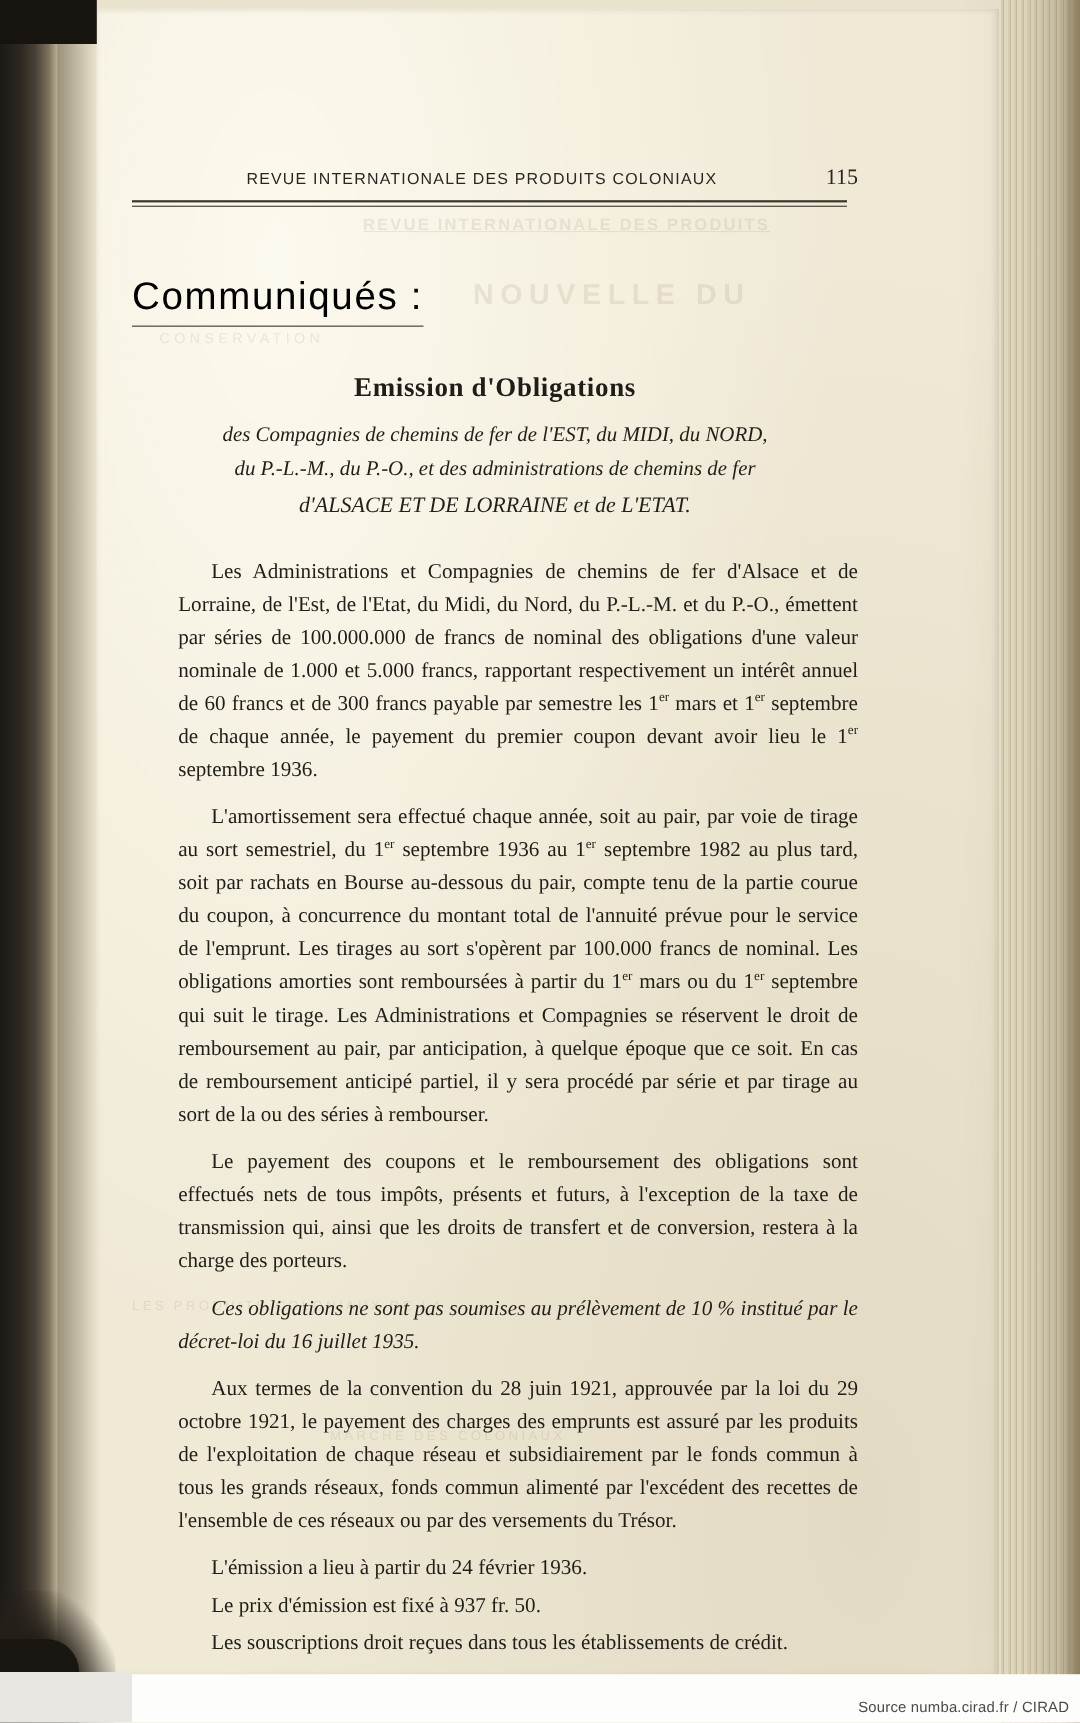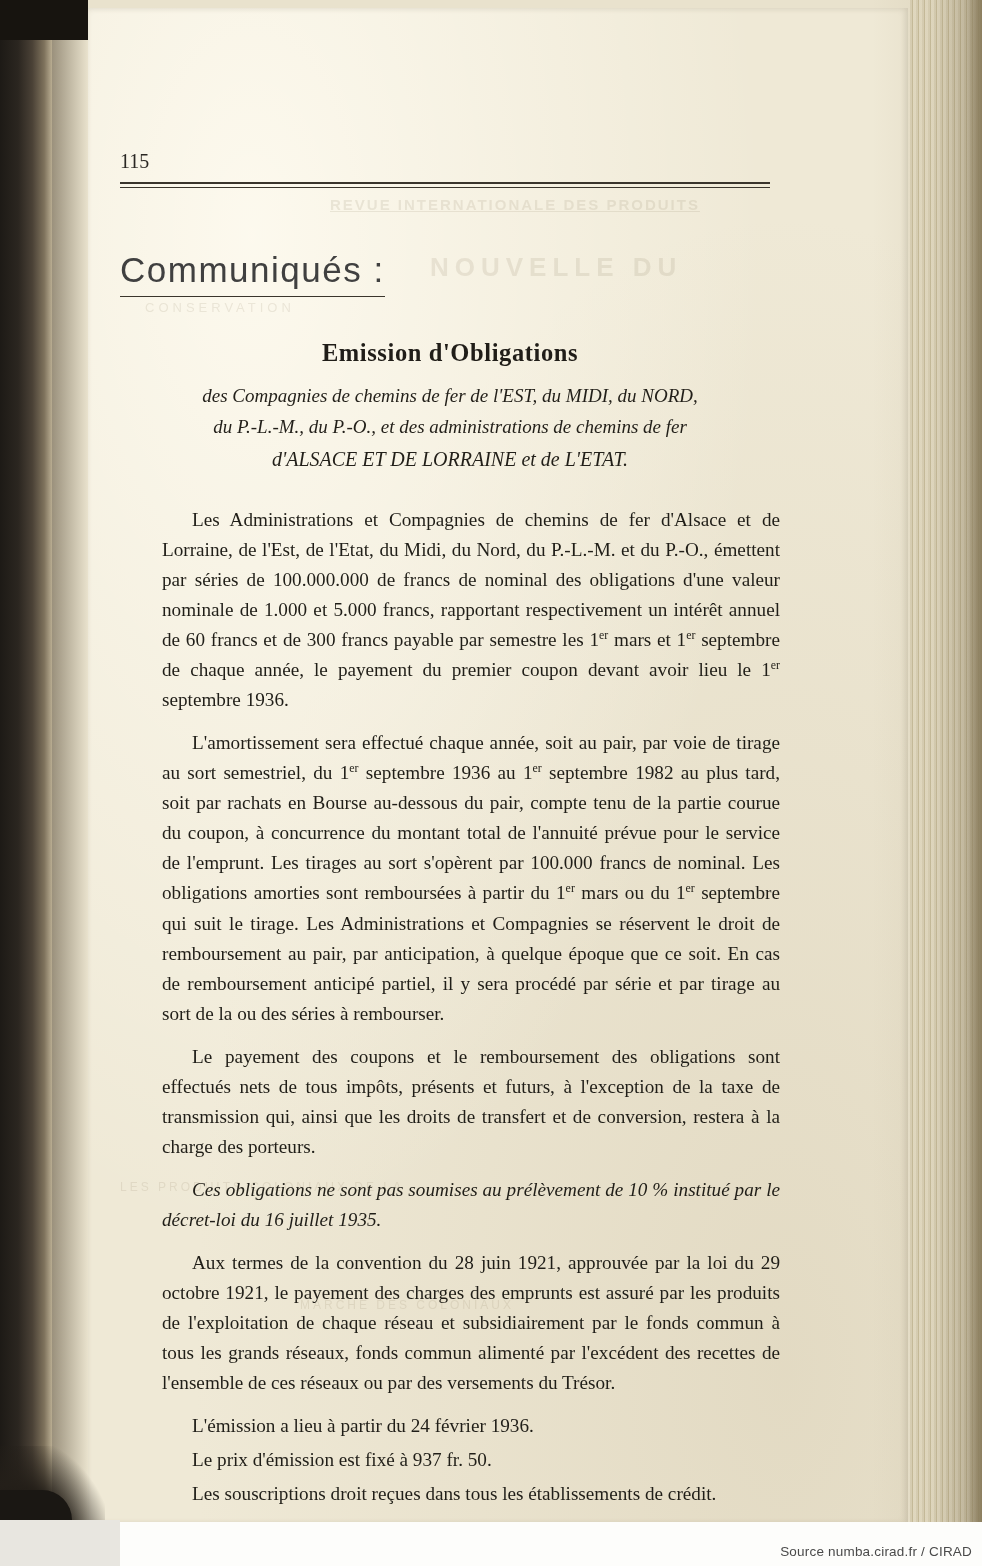--- a/index.html
+++ b/index.html
@@ -159,21 +159,21 @@
     height: 3px;
     width: 650px;
   }
 
   .section-title {
     margin-top: 62px;
     margin-left: 0px;
     font-family: "Liberation Sans", sans-serif;
     font-size: 35px;
     letter-spacing: 1.5px;
-    color: #404040;
+    color: #000000;
     display: inline-block;
     padding-bottom: 6px;
     border-bottom: 1.6px solid #3a352c;
   }
 
   .art-title {
     margin-top: 42px;
     text-align: center;
     font-family: "Liberation Serif", serif;
     font-weight: bold;
@@ -233,20 +233,21 @@
   <div class="corner-bl"></div>
   <div class="corner-bl2"></div>
 
   <div class="page-edges"></div>
   <div class="page-edges-shade"></div>
   <div class="right-dark-strip"></div>
 
   <div class="content">
 
     <div class="runhead">
+      <div class="runhead-title">REVUE INTERNATIONALE DES PRODUITS COLONIAUX</div>
       <div class="runhead-page">115</div>
     </div>
     <div class="rule-double"></div>
 
     <div>
       <div class="section-title">Communiqués :</div>
     </div>
 
     <div class="art-title">Emission  d'Obligations</div>
 

